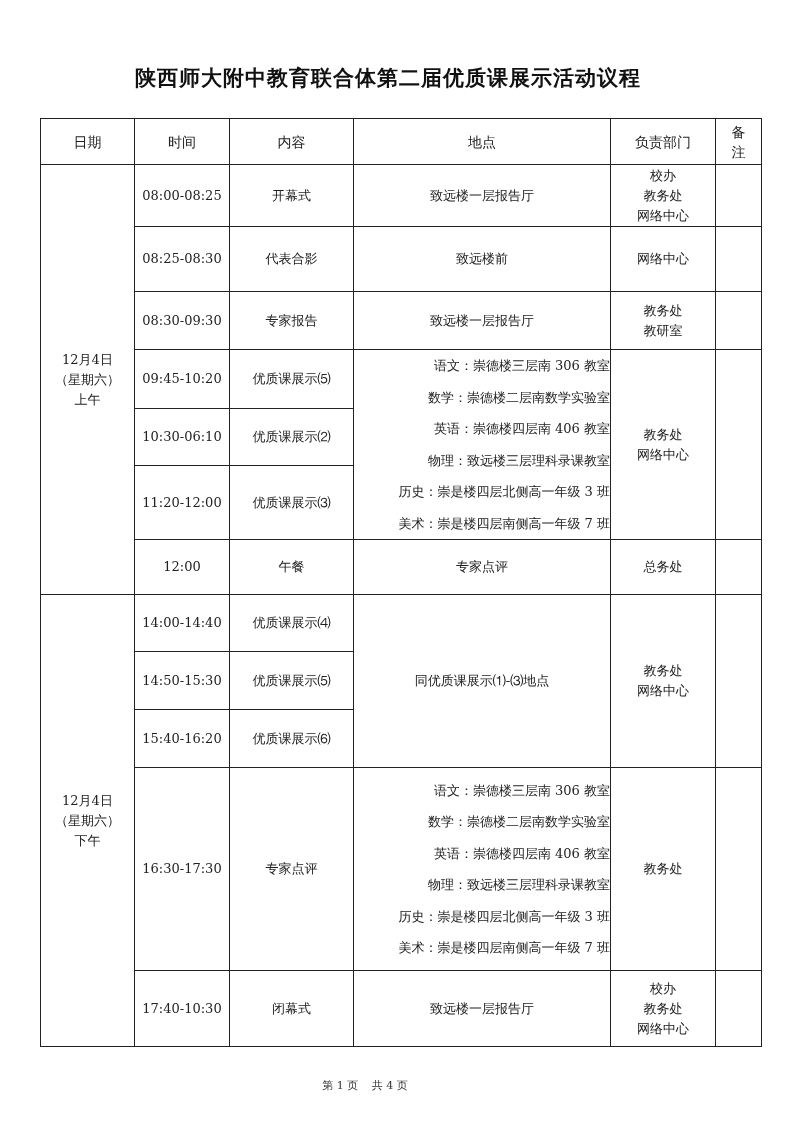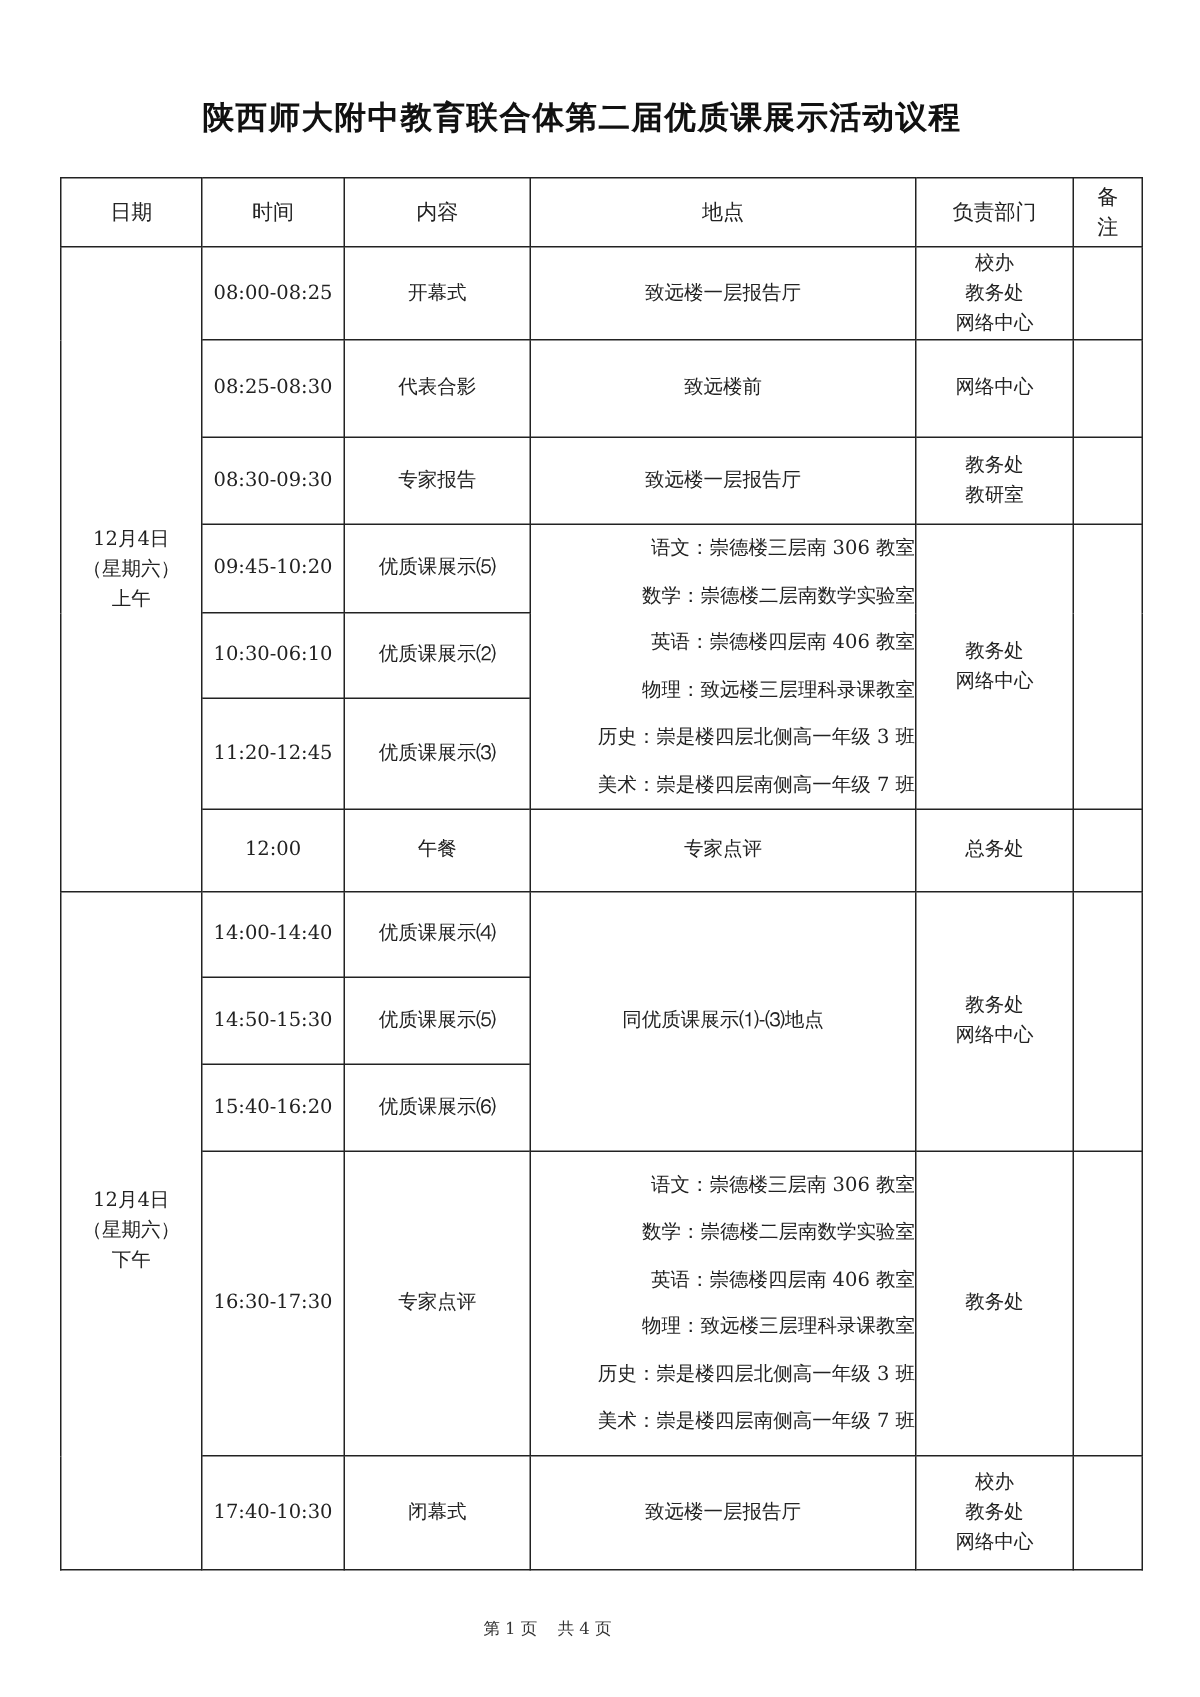--- a/index.html
+++ b/index.html
@@ -98,21 +98,21 @@
       <div>教务处</div>
       <div>网络中心</div>
     </td>
     <td rowspan="3"></td>
   </tr>
   <tr style="height:57px">
     <td>10:30-06:10</td>
     <td>优质课展示⑵</td>
   </tr>
   <tr style="height:74px">
-    <td>11:20-12:45</td>
+    <td>11:20-12:00</td>
     <td>优质课展示⑶</td>
   </tr>
   <tr style="height:55px">
     <td>12:00</td>
     <td>午餐</td>
     <td>专家点评</td>
     <td>
       <div>总务处</div>
     </td>
     <td></td>

